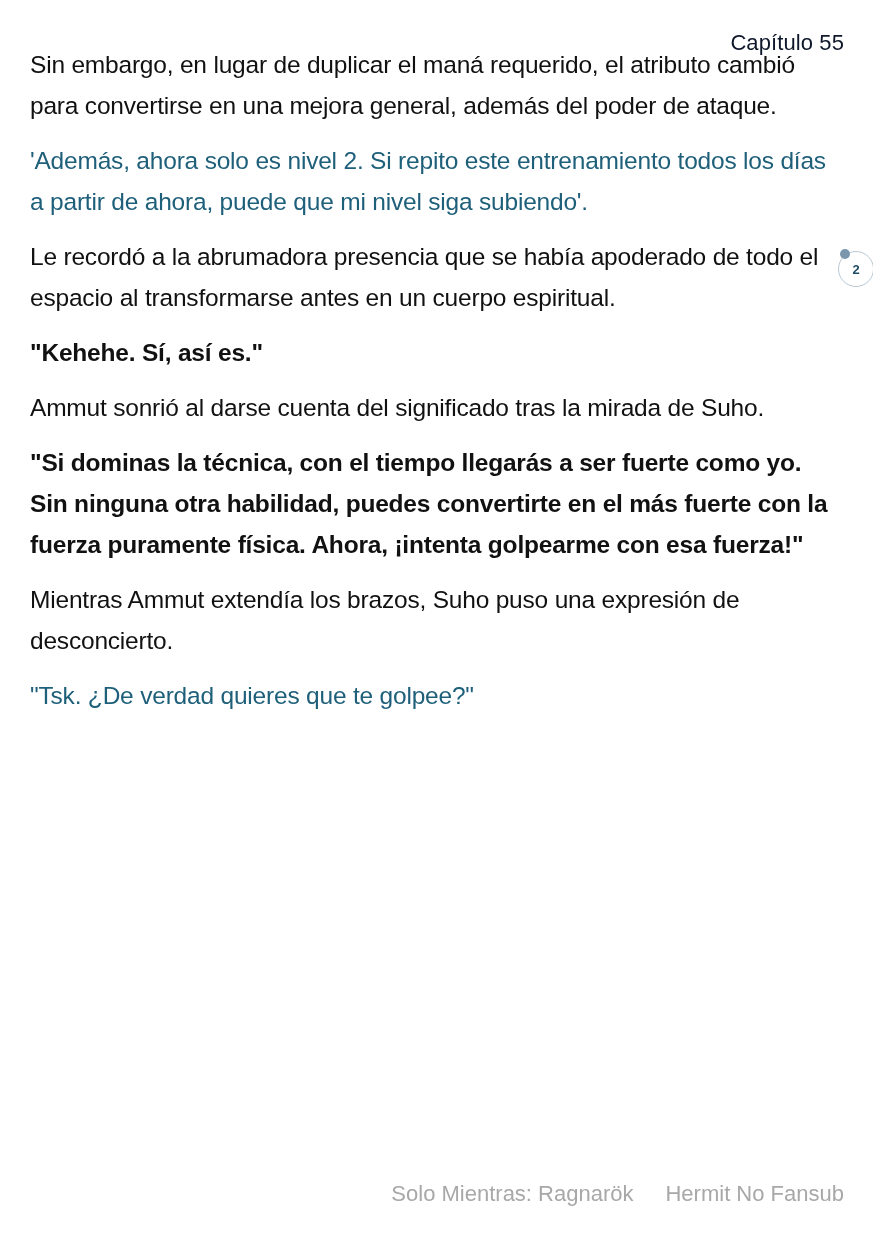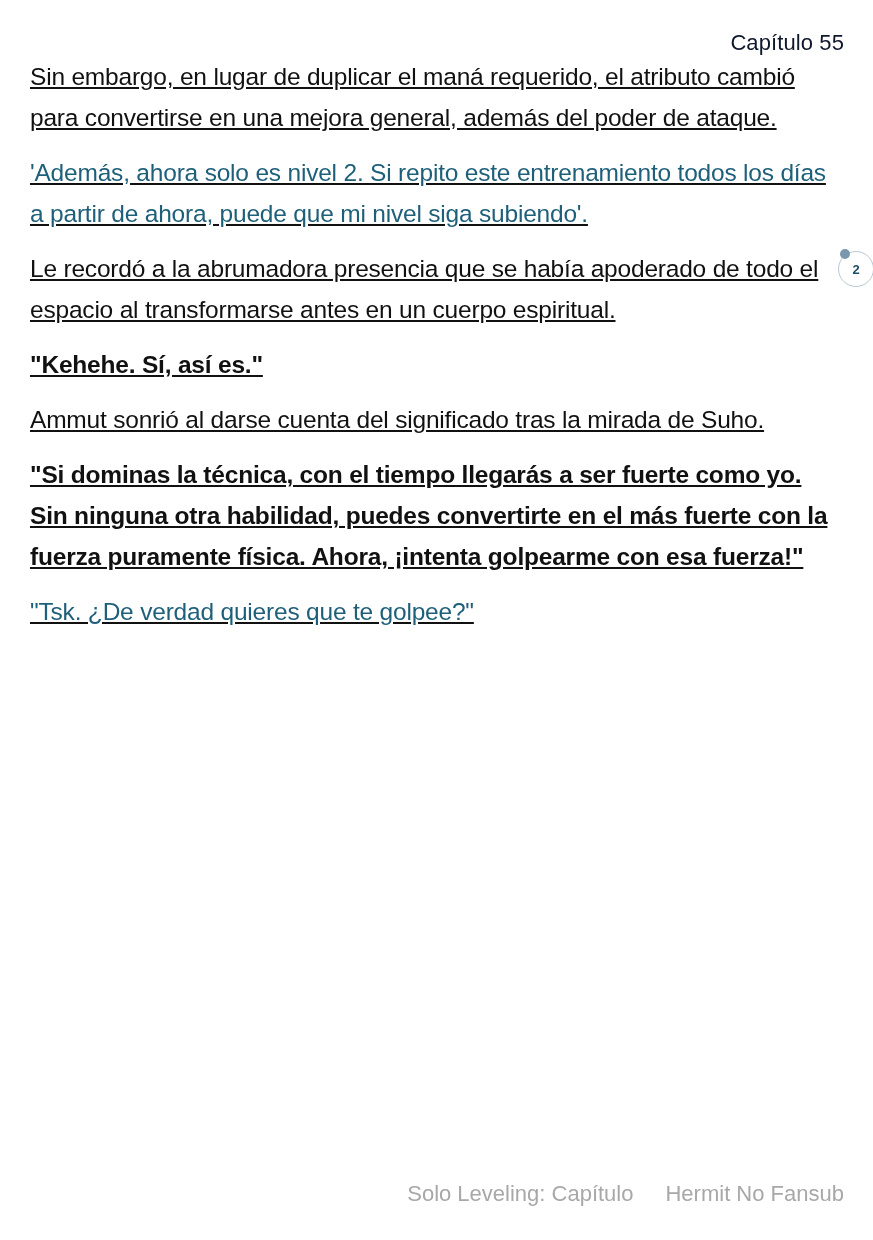--- a/index.html
+++ b/index.html
@@ -18,24 +18,23 @@
     .header {
       position: absolute;
       top: 30px;
       right: 29px;
       font-size: 22px;
       color: #0f172a;
       letter-spacing: 0.1px;
     }
     .content {
       position: absolute;
-      top: 56px;
+      top: 44px;
       left: 30px;
       width: 800px;
-      text-decoration: underline;
     }
     .para {
       margin: 0 0 14px 0;
       font-size: 24.5px;
       line-height: 41px;
       letter-spacing: -0.2px;
     }
     .para.thought { color: #1e5f7a; }
     .para.dialog-bold { font-weight: bold; color: #111111; }
     .para.dialog-blue { color: #1e5f7a; }
@@ -82,24 +81,25 @@
   <span>Capítulo 55</span>
 </div>
 
 <div class="content">
   <p class="para narration">Sin embargo, en lugar de duplicar el maná requerido, el atributo cambió para convertirse en una mejora general, además del poder de ataque.</p>
   <p class="para thought">'Además, ahora solo es nivel 2. Si repito este entrenamiento todos los días a partir de ahora, puede que mi nivel siga subiendo'.</p>
   <p class="para narration">Le recordó a la abrumadora presencia que se había apoderado de todo el espacio al transformarse antes en un cuerpo espiritual.</p>
   <p class="para dialog-bold">"Kehehe. Sí, así es."</p>
   <p class="para narration">Ammut sonrió al darse cuenta del significado tras la mirada de Suho.</p>
   <p class="para dialog-bold">"Si dominas la técnica, con el tiempo llegarás a ser fuerte como yo. Sin ninguna otra habilidad, puedes convertirte en el más fuerte con la fuerza puramente física. Ahora, ¡intenta golpearme con esa fuerza!"</p>
+  <p class="para narration">Mientras Ammut extendía los brazos, Suho puso una expresión de desconcierto.</p>
   <p class="para dialog-blue">"Tsk. ¿De verdad quieres que te golpee?"</p>
 </div>
 
 <div class="footnote-marker">
   <span class="footnote-dot"></span>
   <span>2</span>
 </div>
 
 <div class="footer">
-  <span>Solo Leveling: Capítulo</span>
+  <span>Solo Mientras: Ragnarök</span>
   <span>Hermit No Fansub</span>
 </div>
 
 </body></html>

